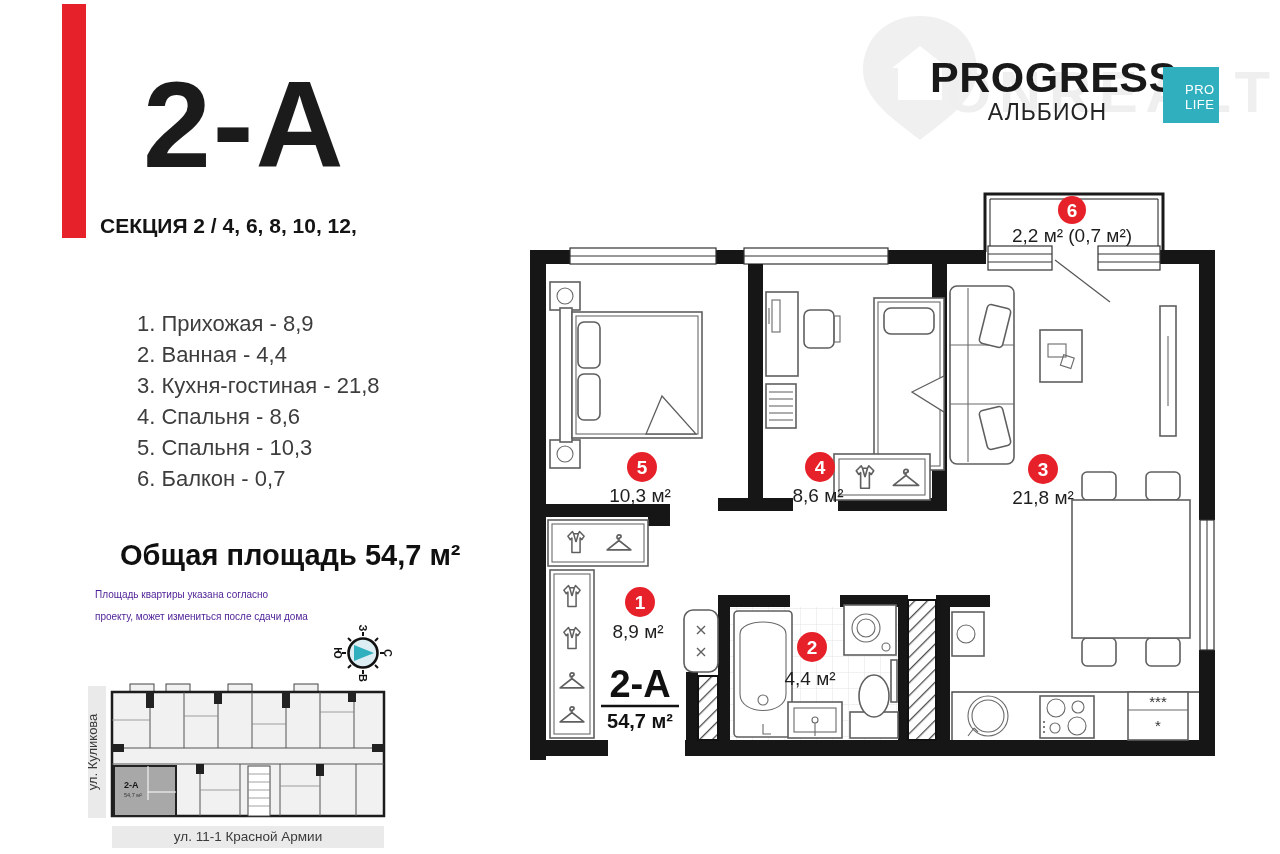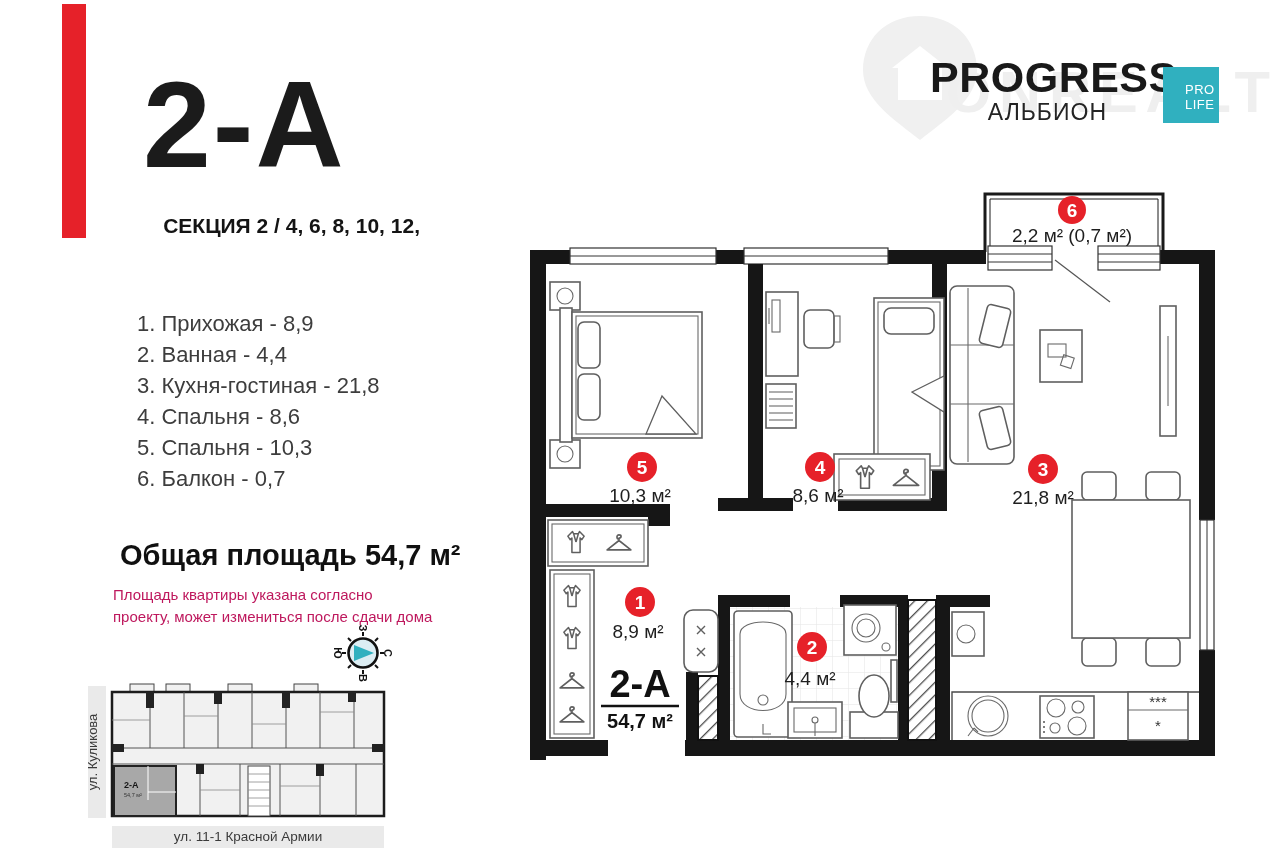--- a/index.html
+++ b/index.html
@@ -9,24 +9,24 @@
   }
   html,body{margin:0;padding:0;background:#888;}
   .canvas{
     position:relative;width:1280px;height:854px;background:#ffffff;
     font-family:"Liberation Sans",sans-serif;overflow:hidden;margin:0 auto;
   }
   .abs{position:absolute;}
   
   .red-bar{left:62px;top:4px;width:24px;height:234px;background:var(--accent);}
   .unit-title{left:143px;top:64px;font-size:122px;font-weight:700;color:#1b1b1b;letter-spacing:2px;line-height:1;}
-  .section-text{left:100px;top:210px;width:320px;text-align:right;font-size:21px;font-weight:700;color:#141414;line-height:1.5;}
+  .section-text{left:100px;top:210px;width:320px;text-align:left;font-size:21px;font-weight:700;color:#141414;line-height:1.5;}
   .room-list{left:113px;top:308px;font-size:22px;color:#3d3d3d;line-height:31px;margin-left:24px;}
   .total-area{left:120px;top:539px;font-size:29px;font-weight:700;color:#101010;}
-  .note{left:113px;top:584px;font-size:15px;color:#be185d;line-height:22px;}
+  .note{left:95px;top:584px;font-size:10px;color:#4c1d95;line-height:22px;}
   
   .watermark-text{left:946px;top:58px;font-size:58px;font-weight:700;letter-spacing:8px;color:#efefef;}
   .brand{left:930px;top:56px;width:228px;text-align:right;font-size:43px;font-weight:700;letter-spacing:0.5px;color:#191919;line-height:1;}
   .brand-sub{left:879px;top:99px;width:228px;text-align:right;font-size:23px;font-weight:400;letter-spacing:1px;color:#242424;}
   .badge{left:1163px;top:67px;width:56px;height:56px;background:var(--teal);color:#fff;
          font-size:13px;font-weight:400;line-height:15px;padding:15px 0 0 22px;box-sizing:border-box;letter-spacing:0.5px;}
   
   svg text{font-family:"Liberation Sans",sans-serif;}
   .wall{fill:var(--wall);}
   .furn{fill:#ffffff;stroke:#5f5f5f;stroke-width:1.6;}

